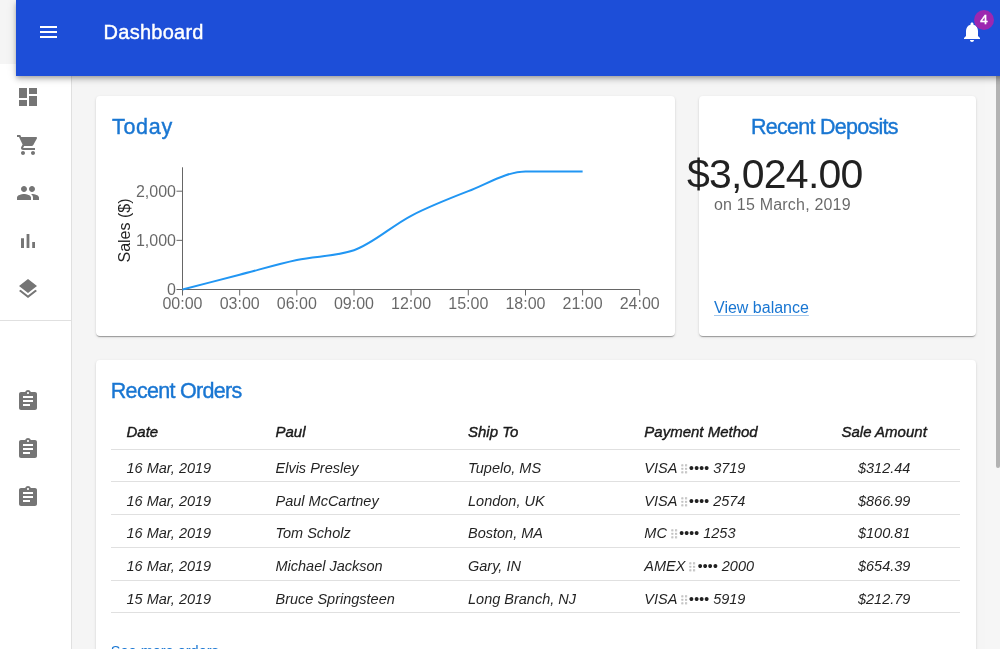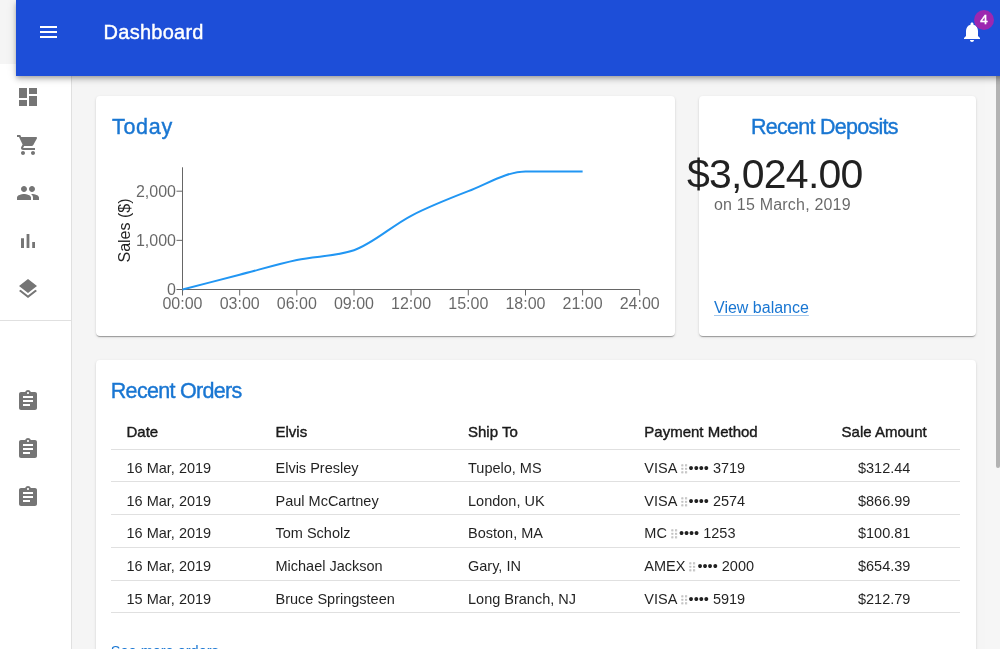--- a/index.html
+++ b/index.html
@@ -10,21 +10,21 @@
   box-shadow:0px 2px 4px -1px rgba(0,0,0,0.2),0px 4px 5px 0px rgba(0,0,0,0.14),0px 1px 10px 0px rgba(0,0,0,0.12); }
 .title { color:#fff; font-size:20px; letter-spacing:0.25px; }
 .drawer { left:0; top:64px; width:72px; height:585px; background:#fff; border-right:1px solid rgba(0,0,0,0.12); z-index:20; }
 .icon { position:absolute; left:16px; width:24px; height:24px; fill:#757575; }
 .divider { position:absolute; left:0; top:256px; width:71px; height:1px; background:#e0e0e0; }
 .card { position:absolute; background:#fff; border-radius:4px;
   box-shadow:0px 2px 1px -1px rgba(0,0,0,0.2),0px 1px 1px 0px rgba(0,0,0,0.14),0px 1px 3px 0px rgba(0,0,0,0.12); }
 .ctitle { color:#1976d2; font-size:21.5px; }
 .semib { -webkit-text-stroke:0.4px currentColor; }
 table { border-collapse:collapse; table-layout:fixed; width:849.5px; font-size:14.5px; color:rgba(0,0,0,0.87); }
-th,td { text-align:left; padding:0 16px; border-bottom:1px solid #e0e0e0; font-weight:normal; white-space:nowrap; overflow:hidden; }
+th,td { text-align:left; padding:0 16px; border-bottom:1px solid #e0e0e0; font-weight:normal; white-space:nowrap; overflow:hidden;font-style:italic; }
 thead tr { height:34px; }
 tbody tr { height:32.8px; } td { padding-top:5px; }
 th { -webkit-text-stroke:0.4px rgba(0,0,0,0.87); font-size:15px; }
 .num { text-align:center; }
 .link { color:#1976d2; text-decoration:underline; text-decoration-color:rgba(25,118,210,0.4); text-underline-offset:2px; }
 .braille { display:inline-block; width:7px; height:10px; position:relative; top:1px; margin-right:1px; }
 </style>
 </head>
 <body>
 
@@ -124,21 +124,21 @@
 <colgroup>
         <col style="width:149px">
         <col style="width:192.5px">
         <col style="width:176.3px">
         <col style="width:180px">
         <col style="width:151.7px">
       </colgroup>
 <thead>
         <tr>
           <th>Date</th>
-          <th>Elvis</th>
+          <th>Paul</th>
           <th>Ship To</th>
           <th>Payment Method</th>
           <th class="num">Sale Amount</th>
         </tr>
       </thead>
 <tbody>
 <tr>
           <td>16 Mar, 2019</td>
           <td>Elvis Presley</td>
           <td>Tupelo, MS</td>

